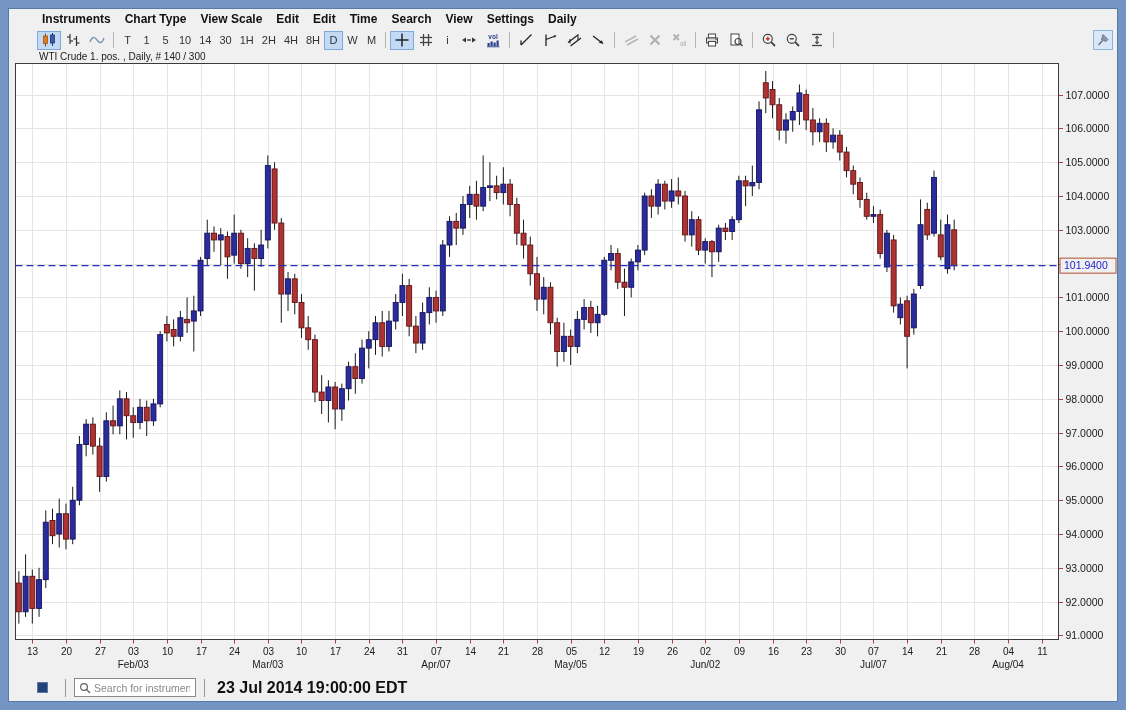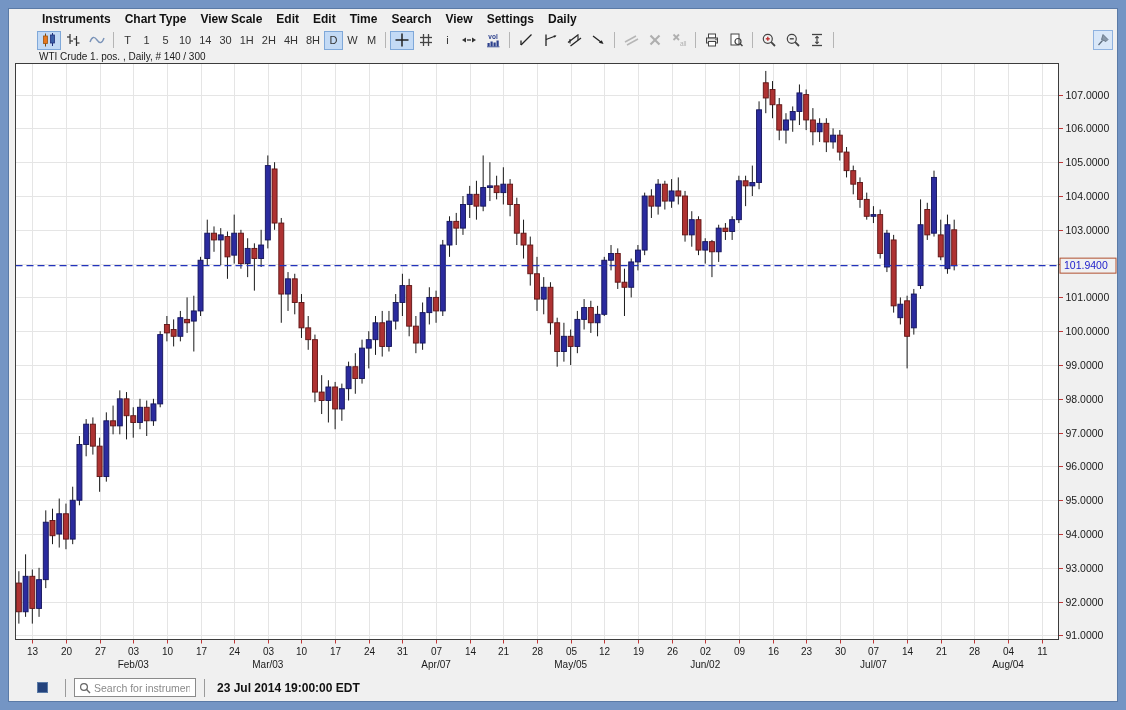--- a/index.html
+++ b/index.html
@@ -25,21 +25,21 @@
   .chartwrap { height:612px; position:relative; }
   svg text { font-family:"Liberation Sans", sans-serif; }
   
   .statusbar { height:27px; display:flex; align-items:center; padding-left:28px; }
   .gripsq { width:11px; height:11px; background:#23427C; border:1px solid #5A7AA6; margin-right:9px; }
   .ssep { width:1px; height:18px; background:#9A9A9A; margin:0 8px; }
   .searchbox { width:122px; height:19px; background:#fff; border:1px solid #8A8A8A; display:flex; align-items:center; padding:0 4px; }
   .searchbox input { border:none; outline:none; width:96px; font-size:10.5px; color:#555; background:transparent;
                      font-family:"Liberation Sans",sans-serif; }
   .searchbox input::placeholder { color:#8a8a8a; }
-  .timestamp { font-size:12px; font-weight:bold; color:#111; margin-left:4px; }
+  .timestamp { font-size:16px; font-weight:bold; color:#111; margin-left:4px; }
   .mag { flex:0 0 auto; margin-right:3px; }
 </style>
 </head>
 <body>
 
 <div class="frame">
   <div class="window">
 
     <div class="menubar" id="menubar">
         <div class="menu-item">Instruments</div>

